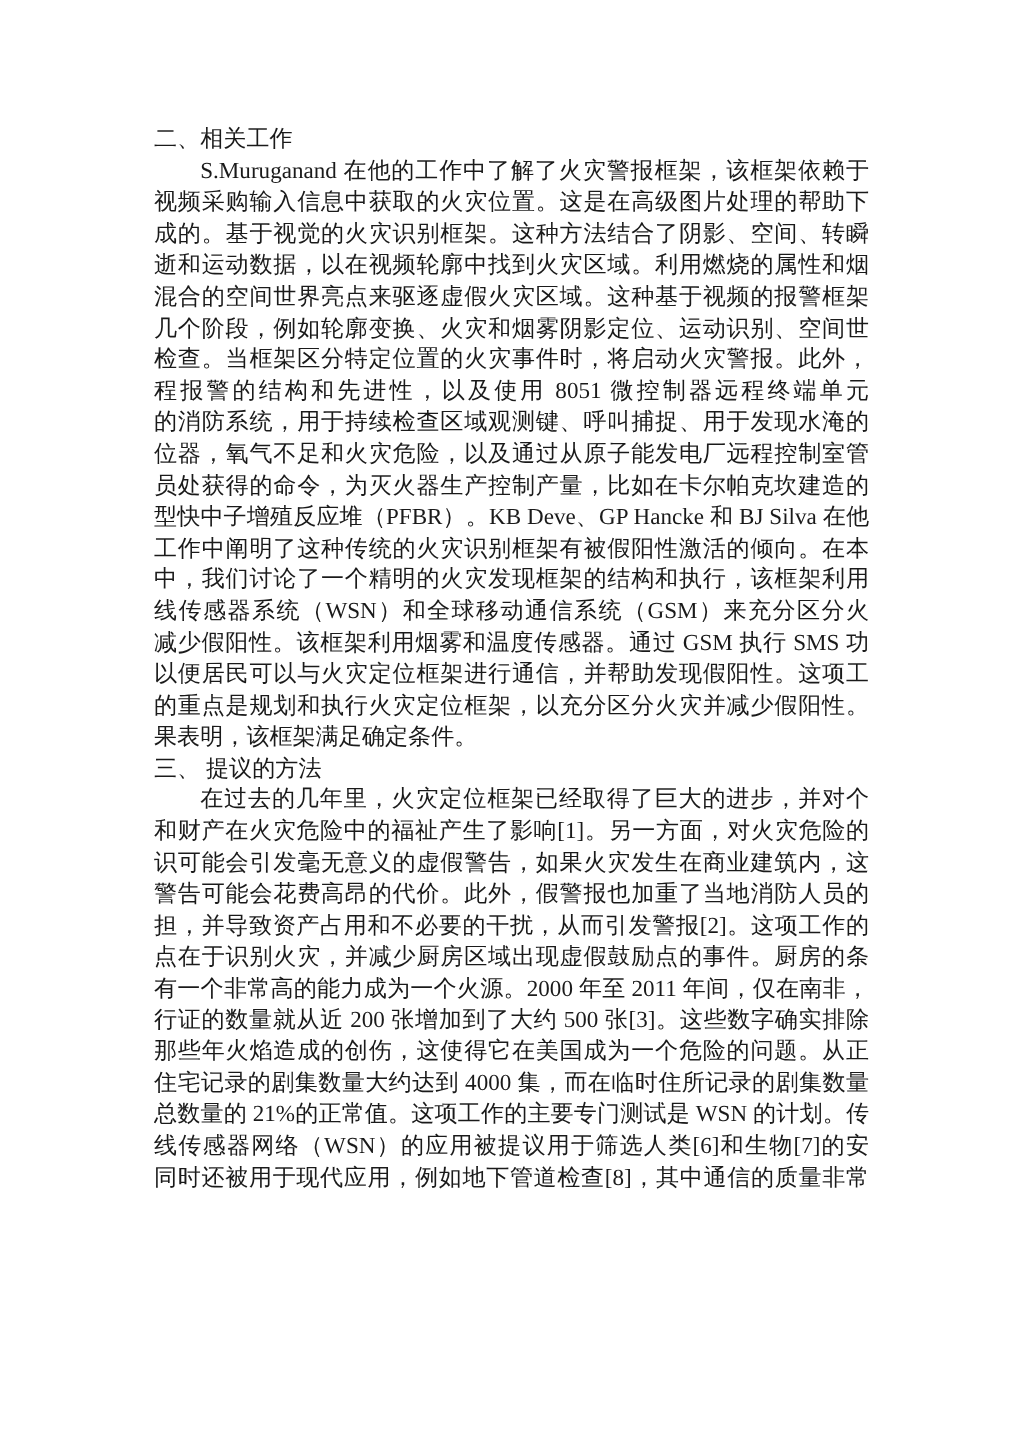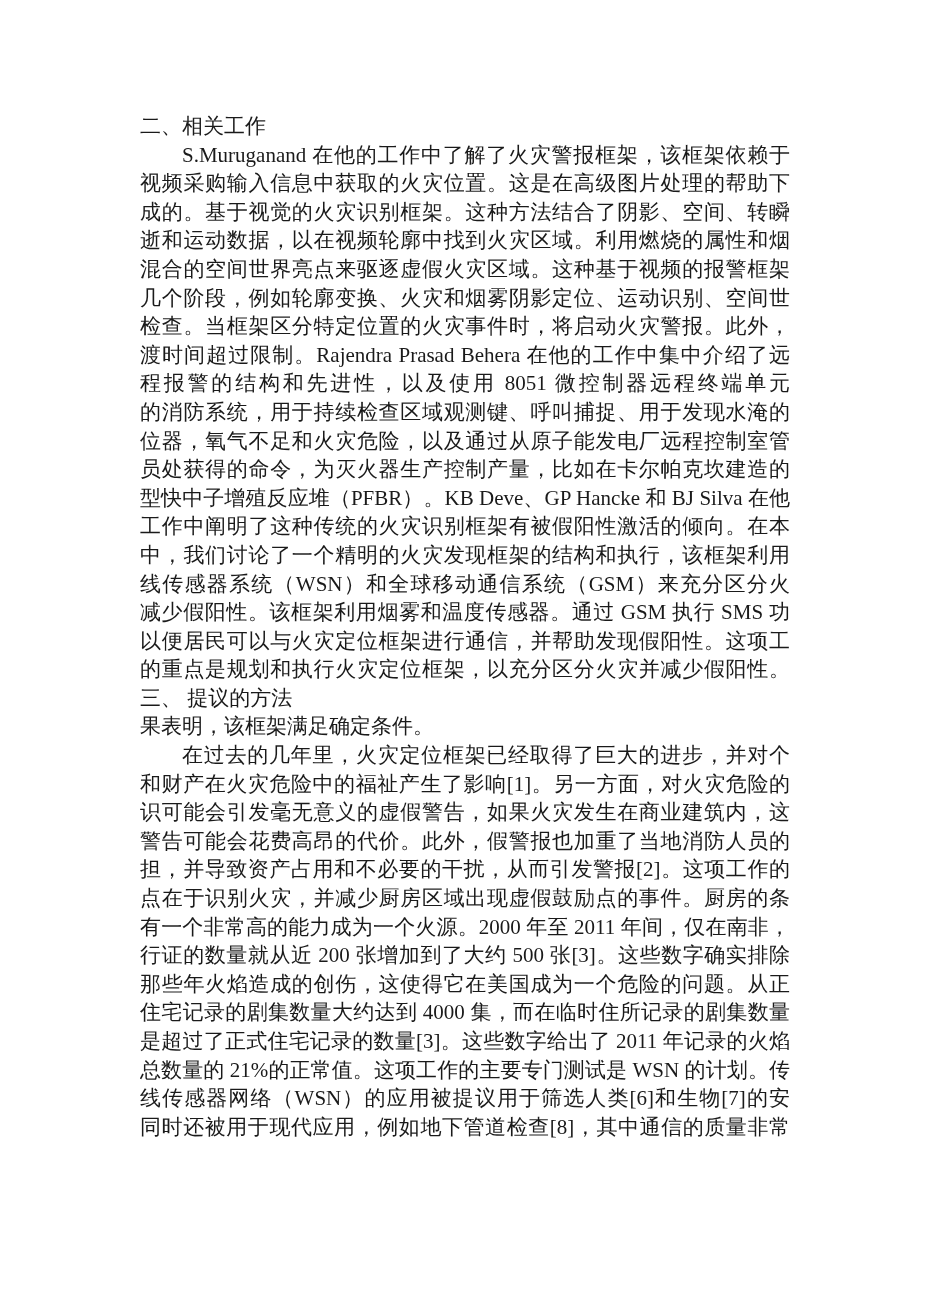--- a/index.html
+++ b/index.html
@@ -49,42 +49,40 @@
 <div class="page">
   <div class="text-column">
       <div class="line plain">二、相关工作</div>
       <div class="line justify indent">S.Muruganand 在他的工作中了解了火灾警报框架，该框架依赖于从</div>
       <div class="line justify">视频采购输入信息中获取的火灾位置。这是在高级图片处理的帮助下完</div>
       <div class="line justify">成的。基于视觉的火灾识别框架。这种方法结合了阴影、空间、转瞬即</div>
       <div class="line justify">逝和运动数据，以在视频轮廓中找到火灾区域。利用燃烧的属性和烟雾</div>
       <div class="line justify">混合的空间世界亮点来驱逐虚假火灾区域。这种基于视频的报警框架有</div>
       <div class="line justify">几个阶段，例如轮廓变换、火灾和烟雾阴影定位、运动识别、空间世界</div>
       <div class="line justify">检查。当框架区分特定位置的火灾事件时，将启动火灾警报。此外，过</div>
-      <div class="line justify">渡时间超过限制。Rajendra Prasad Behera 在他的工作中集中介绍了远</div>
       <div class="line justify">程报警的结构和先进性，以及使用 8051 微控制器远程终端单元（RTU）</div>
       <div class="line justify">的消防系统，用于持续检查区域观测键、呼叫捕捉、用于发现水淹的定</div>
       <div class="line justify">位器，氧气不足和火灾危险，以及通过从原子能发电厂远程控制室管理</div>
       <div class="line justify">员处获得的命令，为灭火器生产控制产量，比如在卡尔帕克坎建造的原</div>
       <div class="line justify">型快中子增殖反应堆（PFBR）。KB Deve、GP Hancke 和 BJ Silva 在他的</div>
       <div class="line justify">工作中阐明了这种传统的火灾识别框架有被假阳性激活的倾向。在本文</div>
       <div class="line justify">中，我们讨论了一个精明的火灾发现框架的结构和执行，该框架利用无</div>
       <div class="line justify">线传感器系统（WSN）和全球移动通信系统（GSM）来充分区分火灾，并</div>
       <div class="line justify">减少假阳性。该框架利用烟雾和温度传感器。通过 GSM 执行 SMS 功能，</div>
       <div class="line justify">以便居民可以与火灾定位框架进行通信，并帮助发现假阳性。这项工作</div>
       <div class="line justify">的重点是规划和执行火灾定位框架，以充分区分火灾并减少假阳性。结</div>
+      <div class="line plain">果表明，该框架满足确定条件。</div>
       <div class="line plain">三、 提议的方法</div>
-      <div class="line plain">果表明，该框架满足确定条件。</div>
       <div class="line justify indent">在过去的几年里，火灾定位框架已经取得了巨大的进步，并对个人</div>
       <div class="line justify">和财产在火灾危险中的福祉产生了影响[1]。另一方面，对火灾危险的认</div>
       <div class="line justify">识可能会引发毫无意义的虚假警告，如果火灾发生在商业建筑内，这种</div>
       <div class="line justify">警告可能会花费高昂的代价。此外，假警报也加重了当地消防人员的负</div>
       <div class="line justify">担，并导致资产占用和不必要的干扰，从而引发警报[2]。这项工作的难</div>
       <div class="line justify">点在于识别火灾，并减少厨房区域出现虚假鼓励点的事件。厨房的条件</div>
       <div class="line justify">有一个非常高的能力成为一个火源。2000 年至 2011 年间，仅在南非，通</div>
       <div class="line justify">行证的数量就从近 200 张增加到了大约 500 张[3]。这些数字确实排除了</div>
       <div class="line justify">那些年火焰造成的创伤，这使得它在美国成为一个危险的问题。从正式</div>
       <div class="line justify">住宅记录的剧集数量大约达到 4000 集，而在临时住所记录的剧集数量只</div>
-      <div class="line justify">是超过了正式住宅记录的数量[3]。这些数字给出了 2011 年记录的火焰</div>
       <div class="line justify">总数量的 21%的正常值。这项工作的主要专门测试是 WSN 的计划。传感器</div>
       <div class="line justify">线传感器网络（WSN）的应用被提议用于筛选人类[6]和生物[7]的安慰，</div>
       <div class="line justify">同时还被用于现代应用，例如地下管道检查[8]，其中通信的质量非常重</div>
     </div>
 </div>
 
 </body></html>

